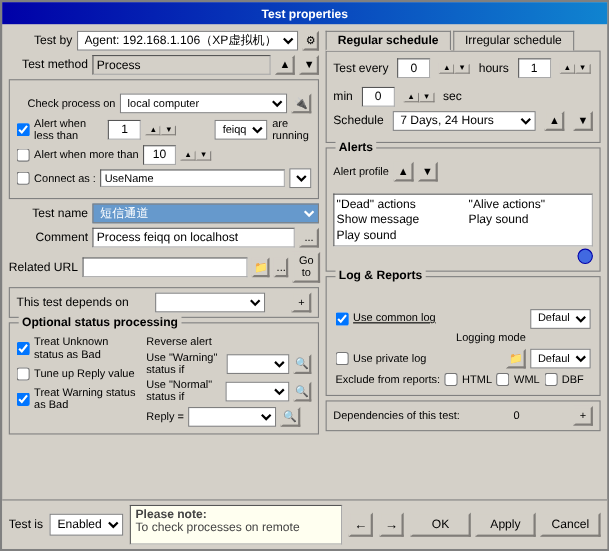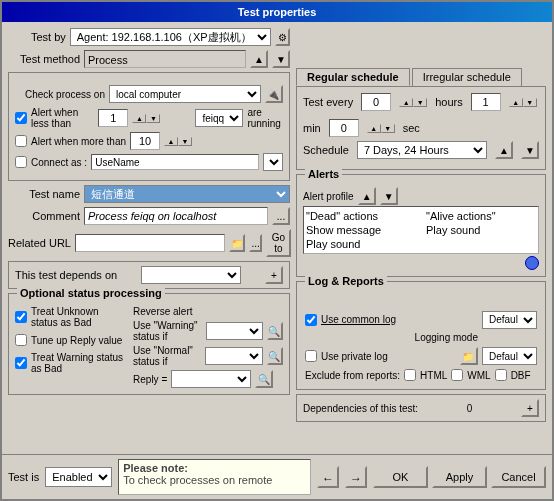--- a/index.html
+++ b/index.html
@@ -12,21 +12,21 @@
     .field-row { display: flex; align-items: center; gap: 4px; }
     .field-label { width: 72px; text-align: right; font-size: 11px; white-space: nowrap; }
     .field-input { flex: 1; height: 18px; border: 1px inset #aaa; background: white; padding: 1px 3px; font-size: 11px; }
     select { height: 18px; border: 1px solid #808080; background: white; padding: 0 2px; font-size: 11px; }
     .group-box { border: 1px solid #808080; padding: 6px; padding-top: 12px; position: relative; background: #d4d0c8; }
     .group-label { position: absolute; top: -7px; left: 8px; background: #d4d0c8; padding: 0 3px; font-weight: bold; font-size: 11px; }
     .checkbox-row { display: flex; align-items: center; gap: 4px; margin-bottom: 3px; }
     .btn { border: 2px outset #d4d0c8; background: #d4d0c8; cursor: pointer; display: inline-flex; align-items: center; justify-content: center; padding: 1px 4px; font-size: 11px; min-height: 18px; }
     .btn-small { width: 18px; height: 18px; border: 2px outset #d4d0c8; background: #d4d0c8; cursor: pointer; display: inline-flex; align-items: center; justify-content: center; font-size: 10px; }
     .tabs { display: flex; gap: 2px; }
-    .tab { padding: 2px 10px; border: 1px solid #808080; border-bottom: none; background: #d4d0c8; cursor: pointer; font-size: 11px; margin-top: 40px; }
+    .tab { padding: 2px 10px; border: 1px solid #808080; border-bottom: none; background: #d4d0c8; cursor: pointer; font-size: 11px; }
     .tab.active { background: #d4d0c8; border-bottom: 1px solid #d4d0c8; font-weight: bold; }
     .tab-content { border: 1px solid #808080; padding: 6px; background: #d4d0c8; }
     .schedule-row { display: flex; align-items: center; gap: 8px; margin-bottom: 4px; flex-wrap: wrap; }
     .num-input { width: 30px; height: 18px; border: 1px inset #aaa; background: white; text-align: center; font-size: 11px; }
     .spin-btn { width: 14px; height: 9px; border: 1px outset #d4d0c8; background: #d4d0c8; cursor: pointer; display: flex; align-items: center; justify-content: center; font-size: 7px; line-height: 1; }
     .spin-ctrl { display: flex; align-items: center; gap: 0; }
     .table-like { border: 1px inset #aaa; background: white; font-size: 10px; padding: 2px; }
     .table-row-item { display: flex; gap: 10px; padding: 1px 0; }
     .table-col { flex: 1; }
     .footer { display: flex; align-items: center; border-top: 1px solid #808080; padding: 4px 6px; gap: 6px; background: #d4d0c8; }
@@ -116,21 +116,21 @@
 
       <div class="field-row">
         <span class="field-label">Test name</span>
         <select style="flex:1; background:#6699cc; color:white; font-size:11px;">
           <option value="短信通道">短信通道</option>
         </select>
       </div>
 
       <div class="field-row">
         <span class="field-label">Comment</span>
-        <input class="field-input" style="flex: 1 1 0%; font-style: italic;" value="Process feiqq on localhost">
+        <input class="field-input" style="flex: 1 1 0%;" value="Process feiqq on localhost">
         <button class="btn-small">...</button>
       </div>
 
       <div class="field-row">
         <span class="field-label">Related URL</span>
         <input class="field-input" style="flex: 1 1 0%;">
         <button class="btn-small">📁</button>
         <button class="btn-small">...</button>
         <button class="btn" style="font-size:10px; padding: 1px 4px;">Go to</button>
       </div>
@@ -220,21 +220,21 @@
               <option value="7 Days, 24 Hours">7 Days, 24 Hours</option>
             </select>
             <button class="btn-small">▲</button>
             <button class="btn-small">▼</button>
           </div>
         </div>
       </div>
 
       <div class="group-box">
         <span class="group-label">Alerts</span>
-        <div class="field-row" style="margin-bottom:1px;">
+        <div class="field-row" style="margin-bottom:11px;">
           <span style="font-size:10px; white-space:nowrap;">Alert profile</span>
           <button class="btn-small">▲</button>
           <button class="btn-small">▼</button>
         </div>
         <div class="table-like">
           <div class="table-row-item">
             <span class="table-col">"Dead" actions</span>
             <span class="table-col">"Alive actions"</span>
           </div>
           <div class="table-row-item">

